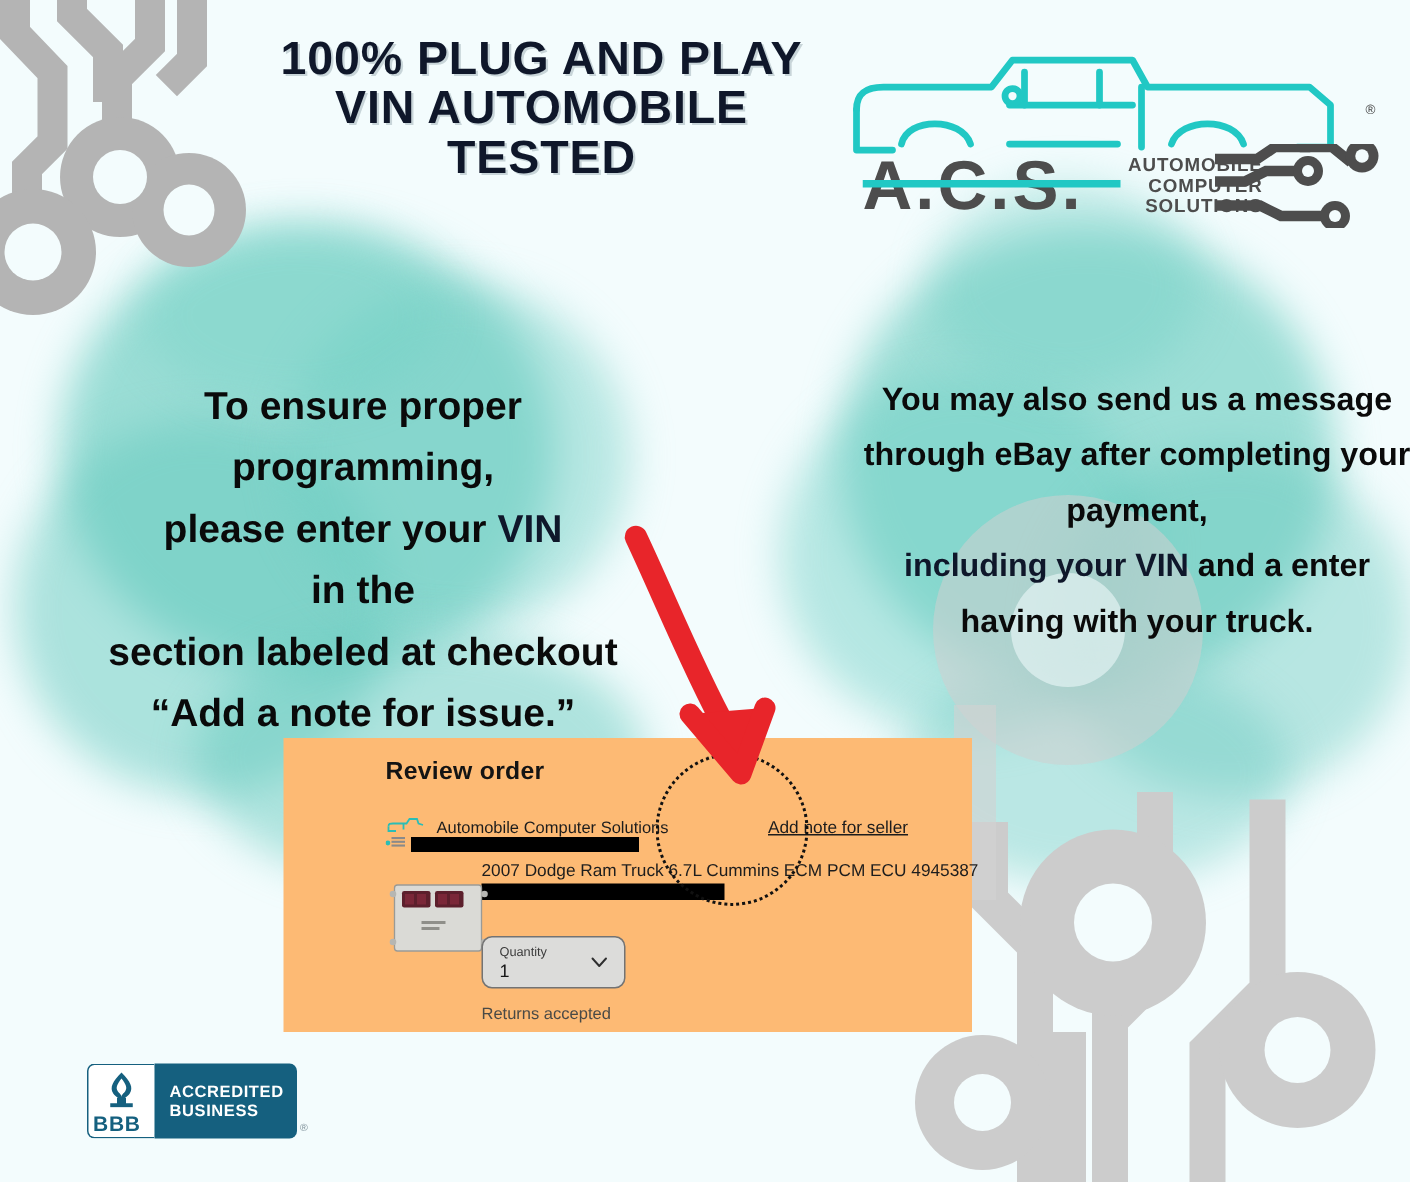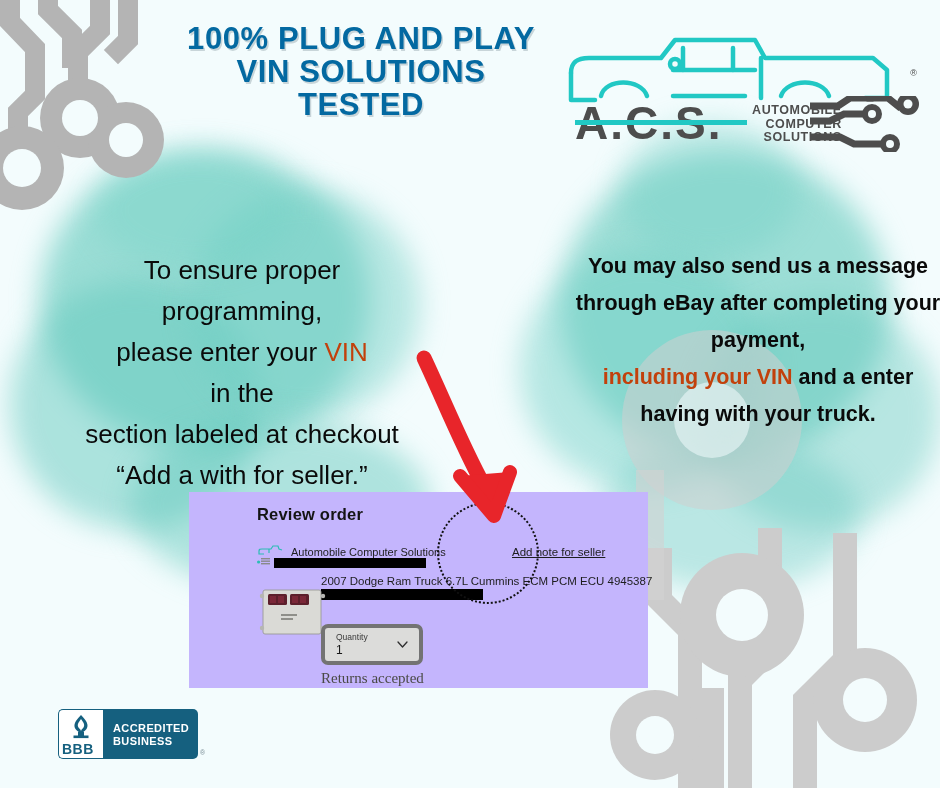--- a/index.html
+++ b/index.html
@@ -40,21 +40,21 @@
     text-align: center;
     z-index: 40;
   }
   #headline .hline {
     display: block;
     font-family: "Liberation Sans", sans-serif;
     font-weight: bold;
     font-size: 31px;
     line-height: 33px;
     letter-spacing: 0.6px;
-    color: #0369a1;
+    color: #0f172a;
     text-shadow: 1.5px 1.5px 0 rgba(120,140,150,0.35);
     white-space: nowrap;
   }
 
   
   #logo {
     position: absolute;
     left: 565px;
     top: 28px;
     width: 360px;
@@ -99,51 +99,51 @@
   }
   #copy-left {
     left: 22px;
     top: 250px;
     width: 440px;
     text-align: center;
   }
   #copy-left .cline {
     display: block;
     font-family: "Liberation Sans", sans-serif;
-    font-weight: normal;
+    font-weight: bold;
     font-size: 26px;
     line-height: 41px;
     color: #0a0a0a;
     white-space: nowrap;
   }
   #copy-right {
     left: 558px;
     top: 248px;
     width: 400px;
     text-align: center;
   }
   #copy-right .cline {
     display: block;
     font-family: "Liberation Sans", sans-serif;
     font-weight: bold;
     font-size: 21.5px;
     line-height: 37px;
     color: #0a0a0a;
     white-space: nowrap;
   }
-  .hl { color: #c2410c; text-align: right; }
+  .hl { color: #0f172a; text-align: right; }
 
   
   #checkout {
     position: absolute;
     left: 189px;
     top: 492px;
     width: 459px;
     height: 196px;
-    background: #c4b5fd;
+    background: #fdba74;
     z-index: 20;
   }
   #review-title {
     position: absolute;
     left: 68px;
     top: 13px;
     font-family: "Liberation Sans", sans-serif;
     font-weight: bold;
     font-size: 16.5px;
     color: #141414;
@@ -203,21 +203,21 @@
     font-size: 11.5px;
     color: #1d1d1d;
     white-space: nowrap;
   }
   #qty-box {
     position: absolute;
     left: 132px;
     top: 132px;
     width: 94px;
     height: 33px;
-    border: 4px solid #737373;
+    border: 1px solid #737373;
     border-radius: 7px;
     background: #dcdcda;
   }
   #qty-label {
     position: absolute;
     left: 11px;
     top: 4px;
     font-family: "Liberation Sans", sans-serif;
     font-size: 8.5px;
     color: #3a3a3a;
@@ -234,22 +234,22 @@
     position: absolute;
     right: 11px;
     top: 11px;
     width: 11px;
     height: 11px;
   }
   #returns {
     position: absolute;
     left: 132px;
     top: 178px;
-    font-family: Liberation Serif, serif;
-    font-size: 15px;
+    font-family: Liberation Sans, sans-serif;
+    font-size: 11px;
     color: #4a4a46;
   }
 
   
   #dotted-circle {
     position: absolute;
     left: 437px;
     top: 502px;
     width: 98px;
     height: 98px;
@@ -382,21 +382,21 @@
     <g>
       <circle cx="712" cy="420" r="90" fill="#cfcfcf" opacity="0.55"></circle>
       <circle cx="712" cy="420" r="38" fill="#f3fcfd" opacity="0.55"></circle>
     </g>
 
     <rect x="636" y="470" width="28" height="130" fill="#d2d2d2" opacity="0.6"></rect>
   </svg>
 
   <div id="headline">
     <span class="hline">100% PLUG AND PLAY</span>
-    <span class="hline">VIN SOLUTIONS</span>
+    <span class="hline">VIN AUTOMOBILE</span>
     <span class="hline">TESTED</span>
   </div>
 
   <div id="logo">
     
     <svg width="360" height="125" viewBox="0 0 360 125">
       <g fill="none" stroke="#21c8c4" stroke-width="4.5" stroke-linecap="round" stroke-linejoin="round">
 
         <path d="M6 45 C6 33 14 30 24 30 L96 30 L110 12 L190 12 L200 30 L308 30 L322 42 L322 70"></path>
         <path d="M6 45 L6 72 L30 72"></path>
@@ -449,21 +449,21 @@
       </g>
     </svg>
   </div>
 
   <div id="copy-left" class="copy-block">
     <span class="cline">To ensure proper</span>
     <span class="cline">programming,</span>
     <span class="cline"><span>please enter your </span><span class="hl">VIN</span></span>
     <span class="cline">in the</span>
     <span class="cline">section labeled at checkout</span>
-    <span class="cline">“Add a with for seller.”</span>
+    <span class="cline">“Add a note for issue.”</span>
   </div>
 
   <div id="copy-right" class="copy-block">
     <span class="cline">You may also send us a message</span>
     <span class="cline">through eBay after completing your</span>
     <span class="cline">payment,</span>
     <span class="cline"><span class="hl">including your VIN</span><span> and a enter</span></span>
     <span class="cline">having with your truck.</span>
   </div>
 

